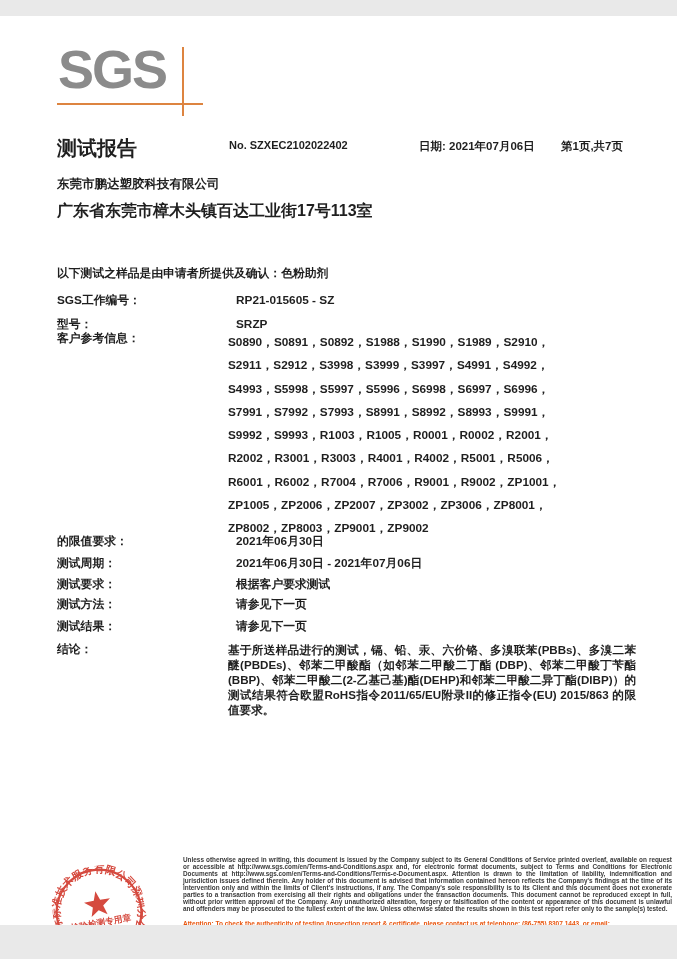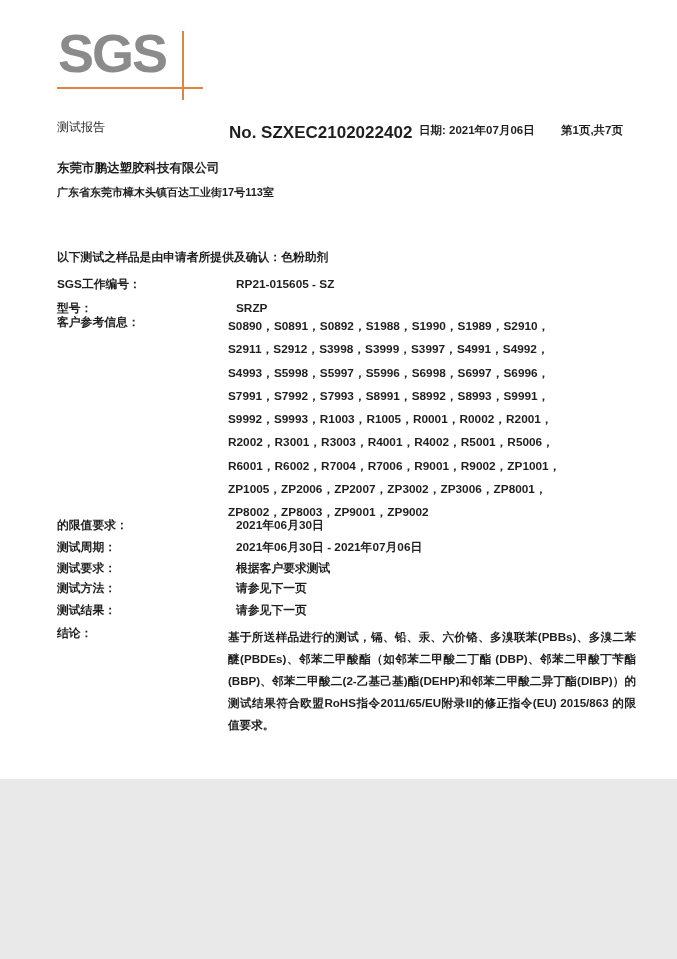--- a/index.html
+++ b/index.html
@@ -1,37 +1,37 @@
 <!DOCTYPE html>
 <html><head>
 <meta charset="utf-8">
 <style>
   html,body{margin:0;padding:0;background:#e9e9e9;}
   .page{
-    position:relative;width:677px;height:779px;margin:0 auto;background:#ffffff;
+    position:relative;width:677px;height:909px;margin:16px auto;background:#ffffff;
     font-family:"Liberation Sans","DejaVu Sans",sans-serif;color:#1f1f1f;overflow:hidden;
   }
   .abs{position:absolute;}
   
   .logo-text{left:58px;top:26px;font-size:54px;font-weight:bold;color:#8b8b8b;letter-spacing:-2px;line-height:1;}
   .logo-hline{left:57px;top:87px;width:146px;height:2px;background:#dd8440;}
   .logo-vline{left:182px;top:31px;width:2px;height:69px;background:#dd8440;}
-  .report-title{left:57px;top:119px;font-size:12px;font-weight:normal;}
-  .report-no{left:229px;top:123px;font-size:17px;font-weight:bold;}
+  .report-title{left:57px;top:119px;font-size:20px;font-weight:bold;}
+  .report-no{left:229px;top:123px;font-size:11px;font-weight:bold;}
   .report-date{left:419px;top:123px;font-size:11.5px;font-weight:bold;}
   .report-page{left:561px;top:123px;font-size:11.5px;font-weight:bold;}
   
   .company{left:57px;top:160px;font-size:12.5px;font-weight:bold;}
-  .address{left:57px;top:185px;font-size:11px;font-weight:bold;}
+  .address{left:57px;top:185px;font-size:16px;font-weight:bold;}
   
   .statement{left:57px;top:250px;font-size:11.8px;font-weight:bold;}
   .flabel{left:57px;font-size:11.8px;font-weight:bold;white-space:nowrap;}
   .fvalue{left:228px;font-size:11.8px;font-weight:bold;white-space:nowrap;padding-left:8px;}
   .ref-lines{left:228px;top:315px;font-size:11.8px;font-weight:bold;line-height:23.3px;}
-  .conclusion{left:228px;top:626px;width:408px;font-size:11.6px;font-weight:bold;line-height:22px;text-align:justify;white-space:normal;}
+  .conclusion{left:228px;top:626px;width:408px;font-size:11.6px;font-weight:bold;line-height:15px;text-align:justify;white-space:normal;}
   
   .disclaimer{left:183px;top:841px;width:489px;font-size:6.4px;line-height:6.95px;color:#3a3a3a;text-align:justify;font-weight:bold;}
   .attention{left:183px;top:904px;width:489px;font-size:6.5px;line-height:7px;color:#e8550e;font-weight:bold;}
   .addr-en{left:188px;top:919px;width:486px;font-size:6.3px;color:#2e2e2e;white-space:nowrap;font-weight:bold;}
   .addr-cn{left:188px;top:929px;width:486px;font-size:6.6px;color:#2e2e2e;white-space:nowrap;font-weight:bold;}
   .foot-vline{left:183px;top:916px;width:1.5px;height:31px;background:#dd8440;}
   .foot-hline{left:158px;top:941px;width:514px;height:2px;background:#dd8440;}
   .member{left:0;top:945px;width:642px;text-align:right;font-size:13px;color:#222;font-weight:bold;}
   
   .stamp-co1{left:30px;top:916px;width:170px;font-size:6.2px;font-weight:bold;color:#9a9a9a;}

